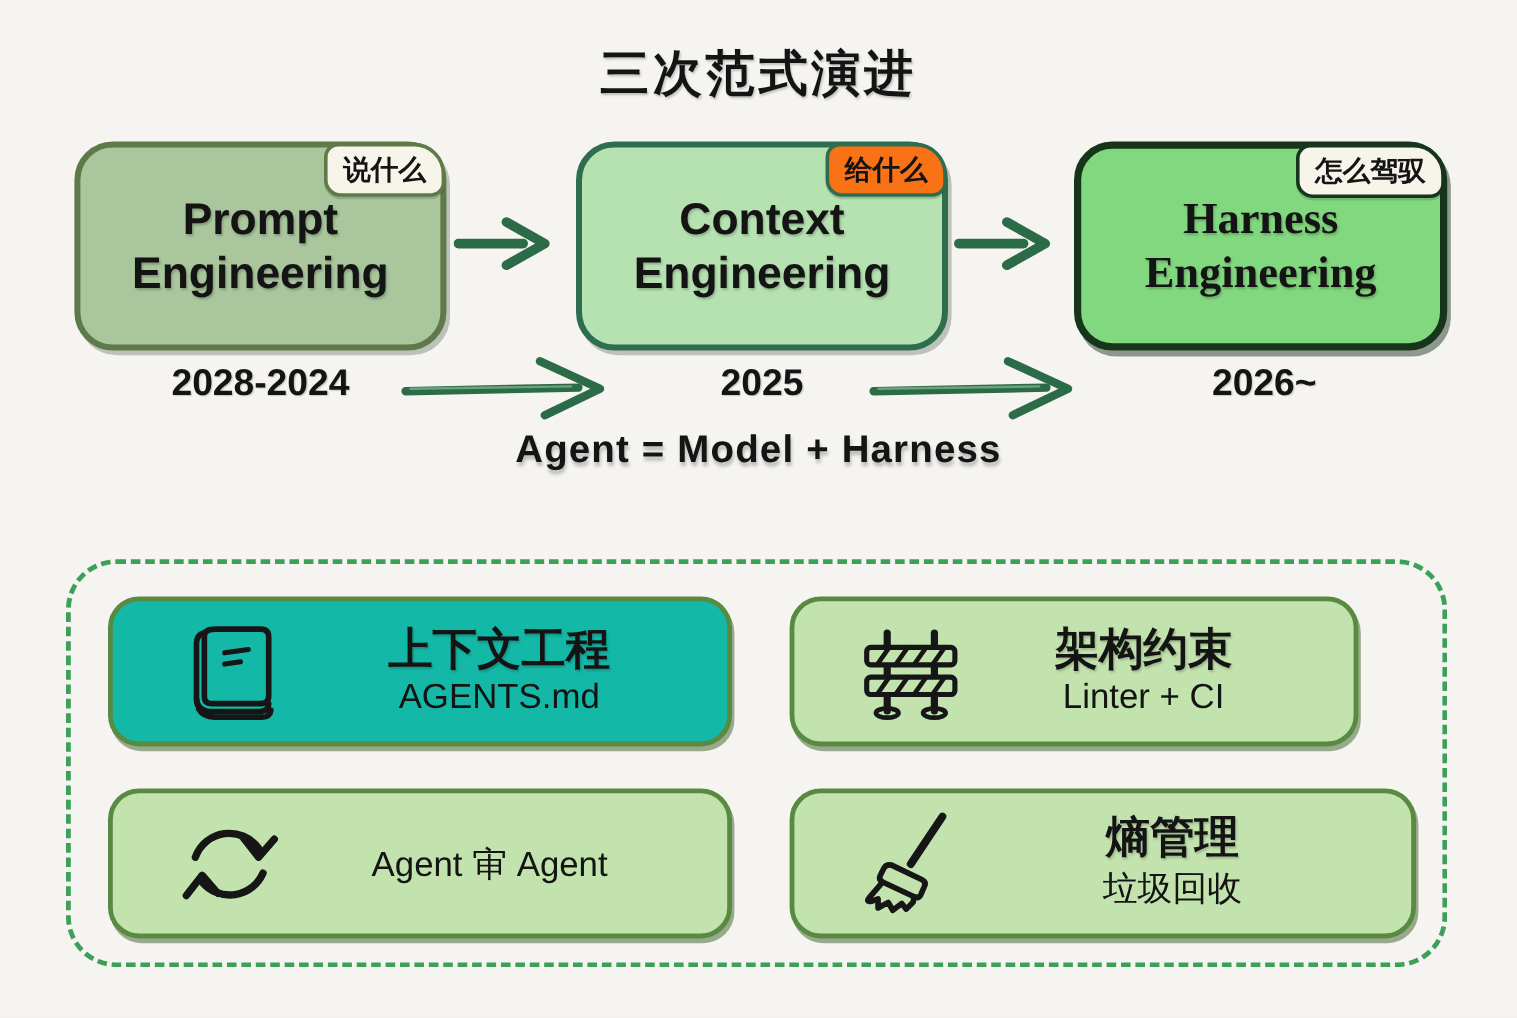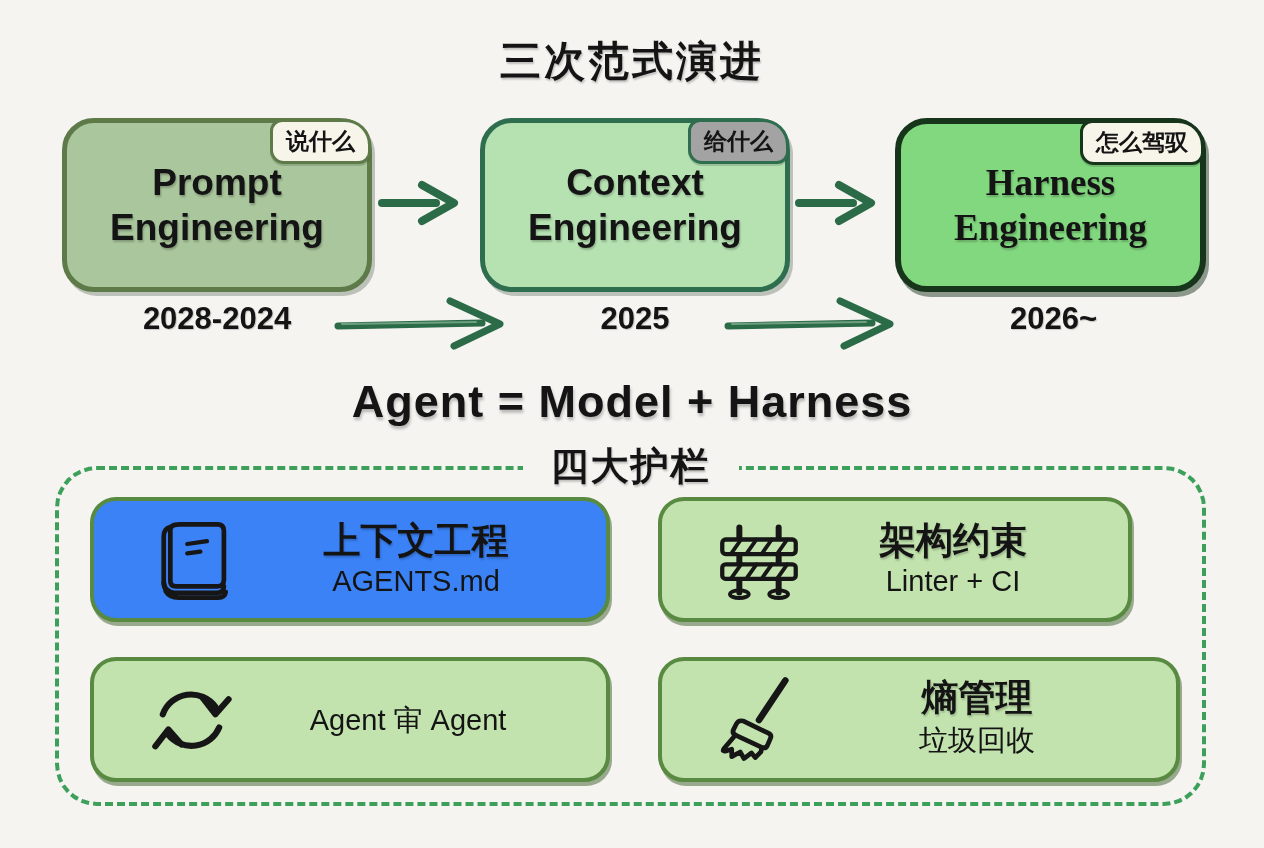--- a/index.html
+++ b/index.html
@@ -58,23 +58,22 @@
     font-size:31px;font-weight:700;text-align:center;
     text-shadow:1px 1px 1px rgba(0,0,0,0.18);
   }
   .period.p1{left:62px;width:310px;}
   .period.p2{left:480px;width:310px;}
   .period.p3{left:895px;width:317px;}
   
   .formula{
     position:absolute;top:356px;left:0;right:0;
     text-align:center;
-    font-size:45px;font-weight:800;letter-spacing:1px;
+    font-size:32px;font-weight:800;letter-spacing:1px;
     text-shadow:1px 3px 3px rgba(0,0,0,0.25);
-    margin-top:20px;
   }
   
   .guardrails{
     position:absolute;left:55px;top:466px;width:1151px;height:340px;
     border:4px dashed #3da05a;border-radius:42px;
     box-sizing:border-box;
   }
   .guardrails-title{
     position:absolute;top:0;left:50%;
     transform:translate(-50%,-56%);
@@ -115,21 +114,21 @@
   </div>
 
   <div class="arrow-sm a1" style="color: rgb(44, 107, 71);">
     <svg viewBox="0 0 100 46" fill="none" stroke="currentColor" stroke-linecap="round" stroke-linejoin="round">
       <path d="M4 23 L58 23" stroke-width="8"></path>
       <path d="M44 5 L76 23 L44 41" stroke-width="8"></path>
     </svg>
   </div>
 
   <div class="stage-box b2" style="background-color: rgb(182, 226, 178); border-color: rgb(46, 110, 79);">
-    <div class="badge" style="border-color: rgb(46, 110, 79); background-color: #a3a3a3;">给什么</div>
+    <div class="badge" style="border-color: rgb(46, 110, 79); background-color: #f97316;">给什么</div>
     <div class="stage-name">Context Engineering</div>
   </div>
 
   <div class="arrow-sm a2" style="color: rgb(44, 107, 71);">
     <svg viewBox="0 0 100 46" fill="none" stroke="currentColor" stroke-linecap="round" stroke-linejoin="round">
       <path d="M4 23 L58 23" stroke-width="8"></path>
       <path d="M44 5 L76 23 L44 41" stroke-width="8"></path>
     </svg>
   </div>
 
@@ -152,23 +151,22 @@
       <path d="M6 30 L150 27" stroke-width="7"></path>
       <path d="M10 28 L144 26" stroke-width="2" opacity="0.45" stroke="#bfe2c6"></path>
       <path d="M118 5 L168 28 L122 50" stroke-width="7"></path>
     </svg>
   </div>
   <div class="period p3">2026~</div>
 
   <div class="formula">Agent = Model + Harness</div>
 
   <div class="guardrails" style="border-color: rgb(61, 160, 90);">
-    <div class="guardrails-title" style="background-color: rgb(245, 244, 241);">四大护栏</div>
-
-    <div class="card c1" style="background-color: #3b82f6; border-color: rgb(88, 138, 65); gap: 16px;">
+
+    <div class="card c1" style="background-color: #14b8a6; border-color: rgb(88, 138, 65); gap: 16px;">
       <div class="card-icon">
         <svg viewBox="0 0 100 100" fill="none" stroke="#161616" stroke-linecap="round" stroke-linejoin="round">
           <path d="M38 12 h40 q7 0 7 7 v52 q0 7 -7 7 h-44 q-6 0 -6 -6 v-54 q0 -6 10 -6 z" stroke-width="5"></path>
           <path d="M28 15 q-7 2 -7 10 v48 q0 8 7 11" stroke-width="5"></path>
           <path d="M21 74 q0 10 11 11 h45 q8 0 8 -7" stroke-width="5"></path>
           <path d="M23 83 q4 7 14 7 h42 q7 0 8 -6" stroke-width="5"></path>
           <path d="M46 33 l21 -3" stroke-width="4.5"></path>
           <path d="M46 43 l14 -2" stroke-width="4.5"></path>
         </svg>
       </div>

